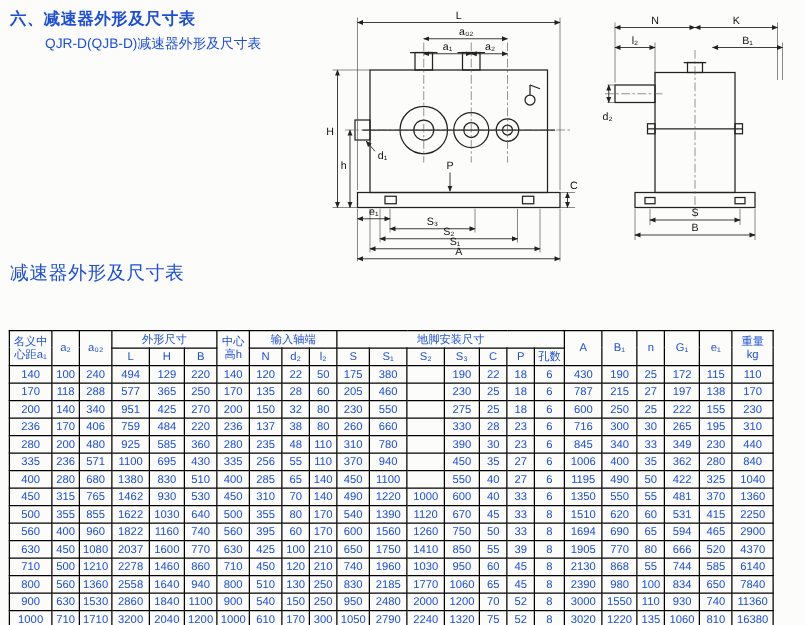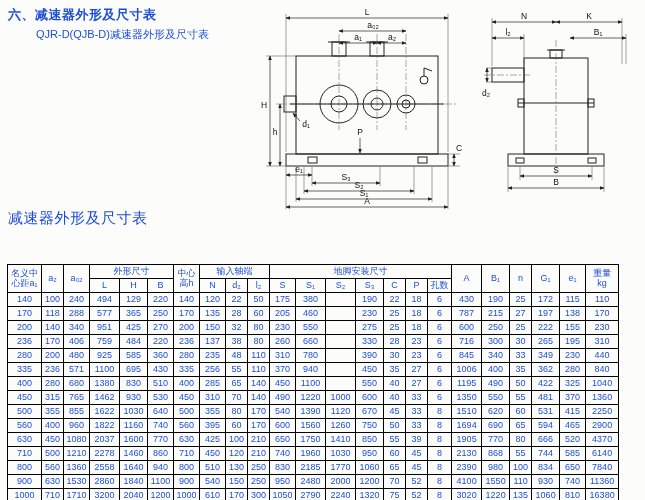--- a/index.html
+++ b/index.html
@@ -580,21 +580,21 @@
           <td>540</td>
           <td>150</td>
           <td>250</td>
           <td>950</td>
           <td>2480</td>
           <td>2000</td>
           <td>1200</td>
           <td>70</td>
           <td>52</td>
           <td>8</td>
-          <td>4100</td>
+          <td>3000</td>
           <td>1550</td>
           <td>110</td>
           <td>930</td>
           <td>740</td>
           <td>11360</td>
         </tr>
         <tr>
           <td>1000</td>
           <td>710</td>
           <td>1710</td>

